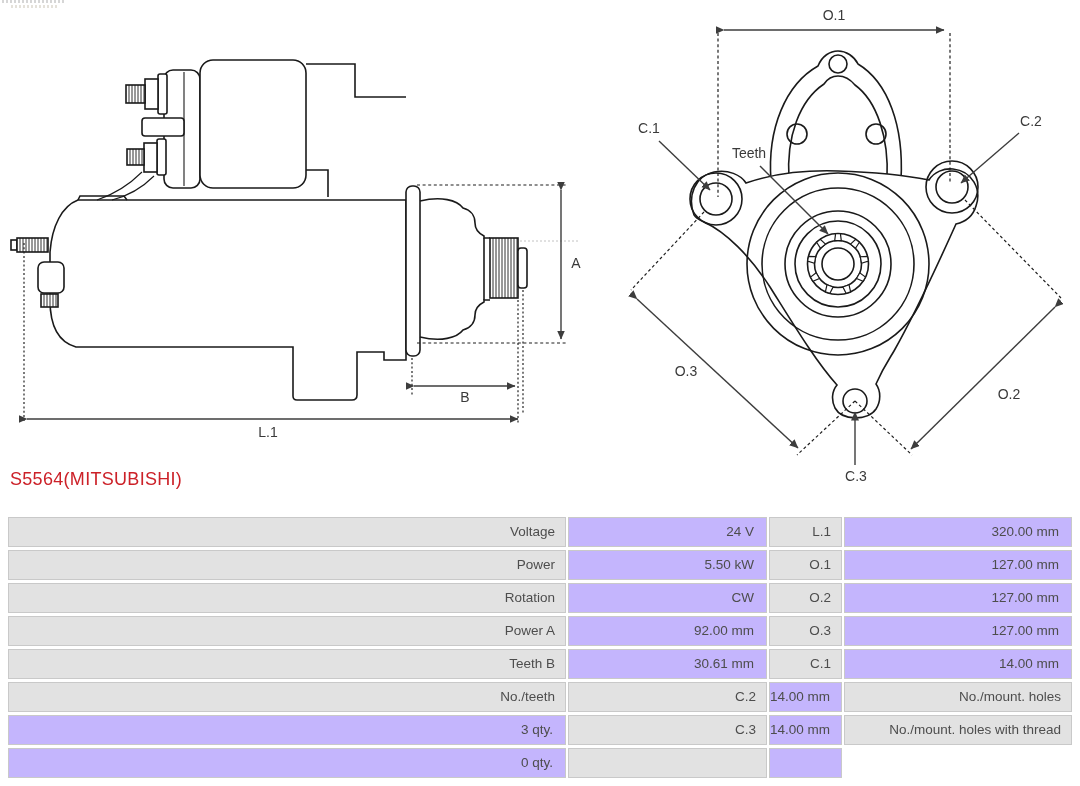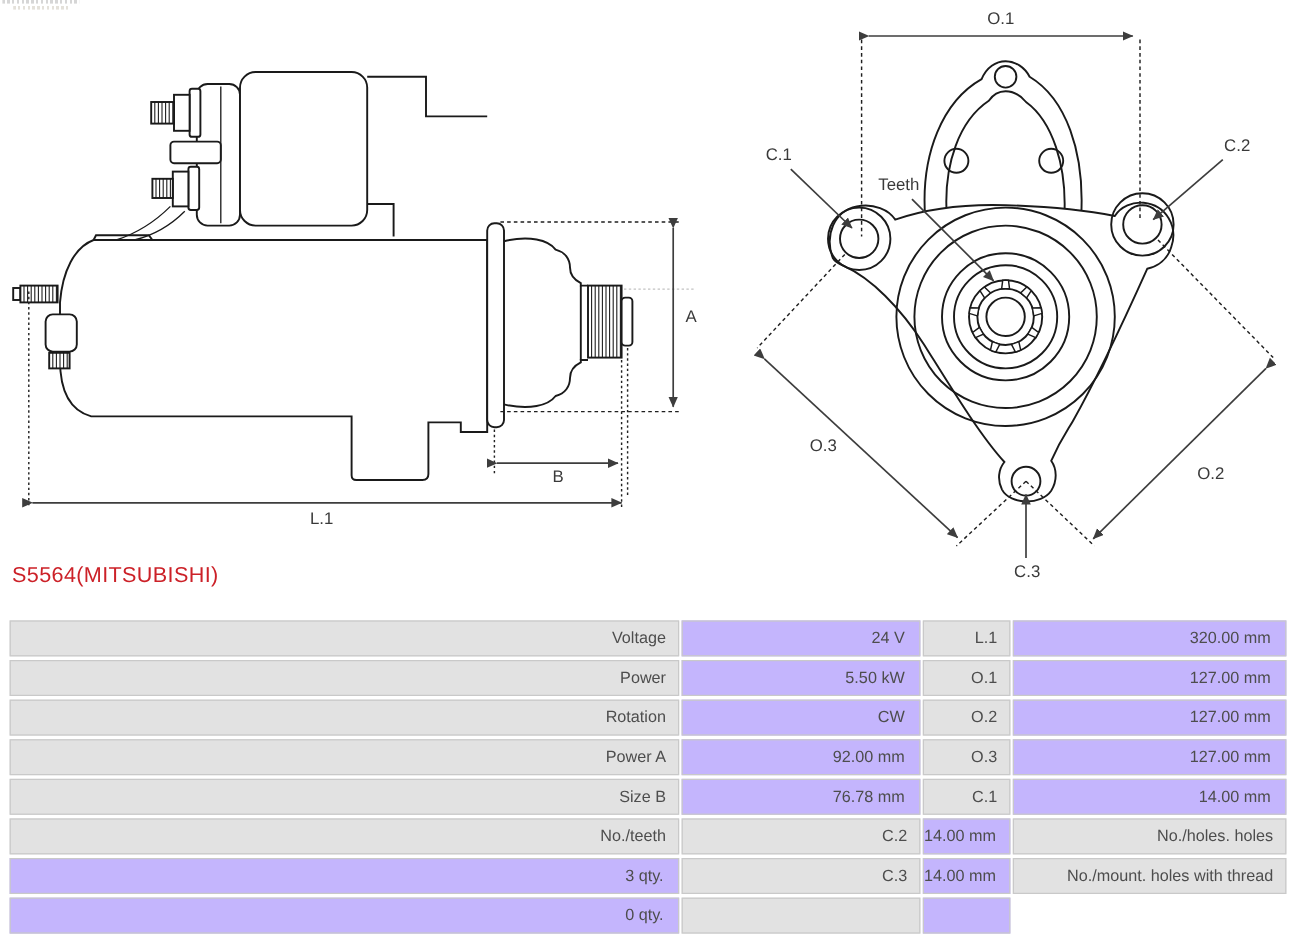--- a/index.html
+++ b/index.html
@@ -242,30 +242,30 @@
     <div class="cell lab">Rotation</div>
     <div class="cell val">CW</div>
     <div class="cell lab">O.2</div>
     <div class="cell val">127.00 mm</div>
 
     <div class="cell lab">Power A</div>
     <div class="cell val">92.00 mm</div>
     <div class="cell lab">O.3</div>
     <div class="cell val">127.00 mm</div>
 
-    <div class="cell lab">Size B</div>
-    <div class="cell val">76.78 mm</div>
+    <div class="cell lab">Teeth B</div>
+    <div class="cell val">30.61 mm</div>
     <div class="cell lab">C.1</div>
     <div class="cell val">14.00 mm</div>
 
     <div class="cell lab">No./teeth</div>
     <div class="cell lab">C.2</div>
     <div class="cell val">14.00 mm</div>
 
-    <div class="cell lab">No./holes. holes</div>
+    <div class="cell lab">No./mount. holes</div>
     <div class="cell val">3 qty.</div>
     <div class="cell lab">C.3</div>
     <div class="cell val">14.00 mm</div>
 
     <div class="cell lab">No./mount. holes with thread</div>
     <div class="cell val">0 qty.</div>
     <div class="cell lab"></div>
     <div class="cell val"></div>
   </div>
 

